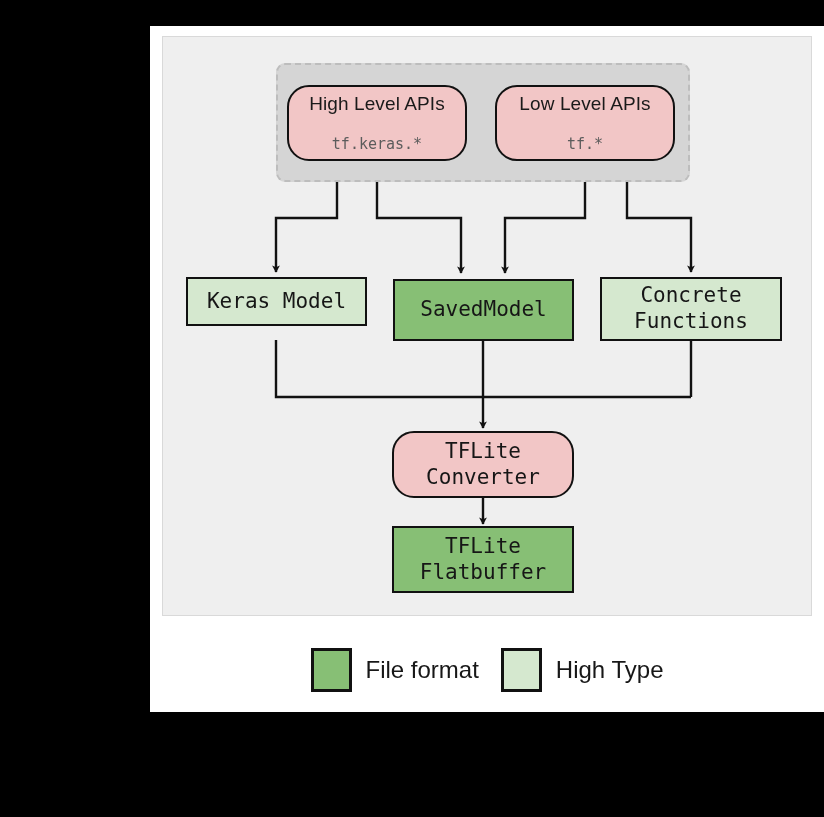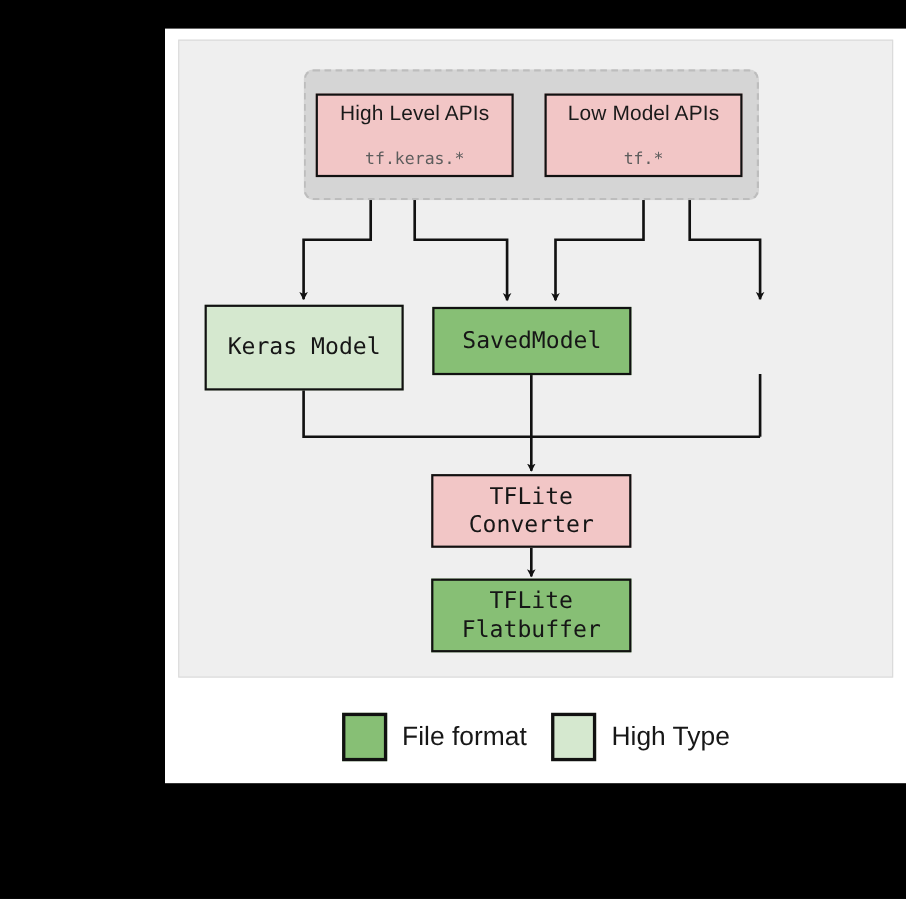--- a/index.html
+++ b/index.html
@@ -77,21 +77,21 @@
     color: #5c5c5c;
     margin-top: 20px;
   }
   .node .title-mono {
     font-family: "DejaVu Sans Mono", monospace;
     font-size: 21px;
     color: #161616;
     white-space: pre-line;
   }
 
-  .fill-pink  { background: #f2c6c6; }
+  .fill-pink  { background: #f2c6c6; border-radius: 22px; }
   .fill-green { background: #87bf75; }
   .fill-mint  { background: #d5e8cf; }
 
   
   #api-group {
     position: absolute;
     left: 276px;
     top: 63px;
     width: 414px;
     height: 119px;
@@ -166,32 +166,36 @@
   </svg>
 
   <div id="api-group"></div>
 
   <div class="node fill-pink" style="left:287px; top:85px; width:180px; height:76px;">
     <div class="title-sans">High Level APIs</div>
     <div class="sub-mono">tf.keras.*</div>
   </div>
 
   <div class="node fill-pink" style="left:495px; top:85px; width:180px; height:76px;">
-    <div class="title-sans">Low Model APIs</div>
+    <div class="title-sans">Low Level APIs</div>
     <div class="sub-mono">tf.*</div>
   </div>
 
-  <div class="node fill-mint" style="left:186px; top:277px; width:181px; height:78px;">
+  <div class="node fill-mint" style="left:186px; top:277px; width:181px; height:49px;">
     <div class="title-mono">Keras Model</div>
   </div>
 
   <div class="node fill-green" style="left:393px; top:279px; width:181px; height:62px;">
     <div class="title-mono">SavedModel</div>
   </div>
 
+  <div class="node fill-mint" style="left:600px; top:277px; width:182px; height:64px;">
+    <div class="title-mono">Concrete
+Functions</div>
+  </div>
 
   <div class="node fill-pink" style="left:392px; top:431px; width:182px; height:67px;">
     <div class="title-mono">TFLite
 Converter</div>
   </div>
 
   <div class="node fill-green" style="left:392px; top:526px; width:182px; height:67px;">
     <div class="title-mono">TFLite
 Flatbuffer</div>
   </div>

